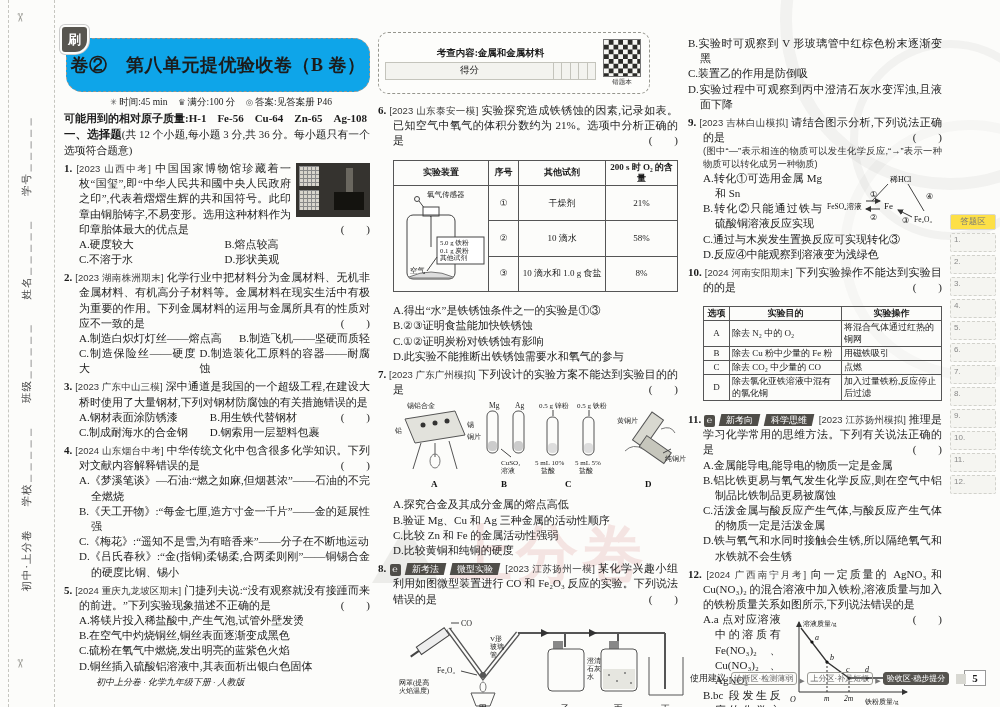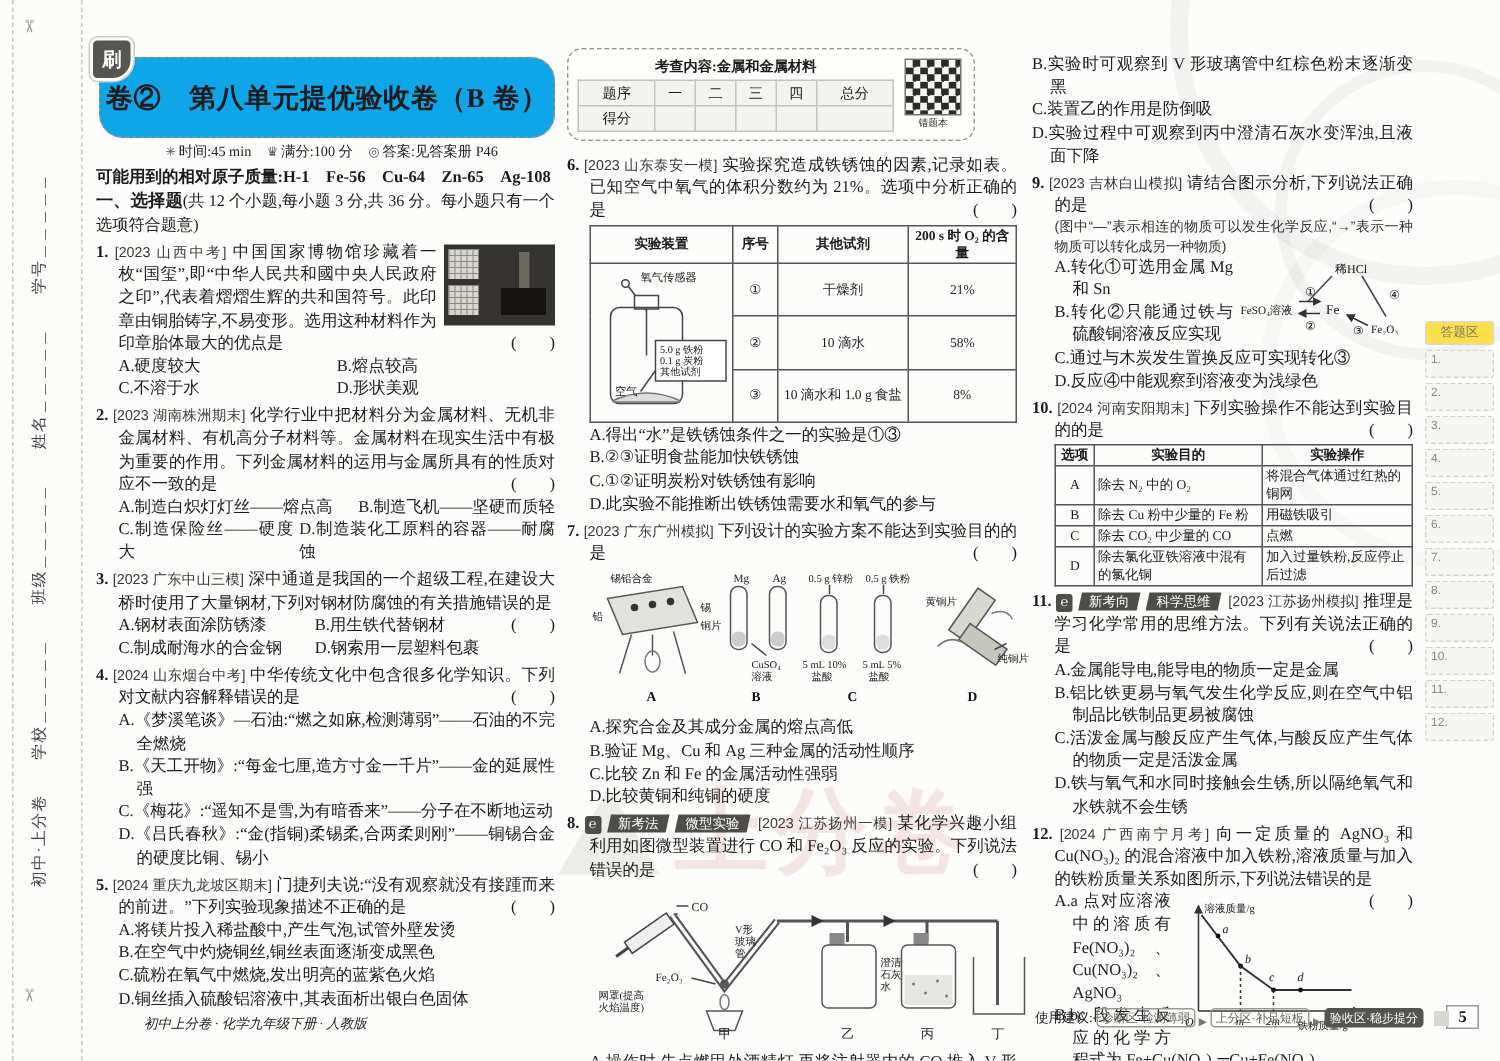--- a/index.html
+++ b/index.html
@@ -40,21 +40,21 @@
 .br{float:right}
 .opt2{display:flex;flex-wrap:wrap}
 .opt2 .o{width:50%}
 .optrow{display:flex;justify-content:space-between;gap:4px}
 .optlist .o{display:block;padding-left:12px;text-indent:-12px}
 .seal{float:right;width:74px;height:54px;margin:2px 0 2px 5px;background:#35332f;position:relative}
 .seal .st1,.seal .st2{position:absolute;left:3px;width:20px;height:20px;background:#d8d5cd;background-image:linear-gradient(90deg,#888 1px,transparent 1px),linear-gradient(#888 1px,transparent 1px);background-size:4px 4px}
 .st1{top:3px}.st2{top:27px}
 .seal .handle{position:absolute;left:50px;top:5px;width:7px;height:24px;background:#6a675f}
 .seal .base{position:absolute;left:38px;top:29px;width:30px;height:18px;background:#14130f}
-table.qtab{border-collapse:collapse;width:100%;margin:1px 0;font-size:9px;line-height:1.25;text-align:center}
+table.qtab{border-collapse:collapse;width:100%;margin:11px 0;font-size:9px;line-height:1.25;text-align:center}
 table.qtab th,table.qtab td{border:1px solid #555;padding:1px 2px;font-weight:normal}
 table.qtab th{font-weight:bold}
 .t10 td.lft{text-align:left}
 .fig{margin:2px 0;text-align:center}
 svg text{font-family:"Liberation Serif",serif}
 .bdg-ico{display:inline-block;background:#4f4d48;color:#fff;font-size:8.5px;padding:0 3px;border-radius:2px;margin-right:2px;font-family:"Liberation Sans",sans-serif}
 .bdg{display:inline-block;background:#4f4d48;color:#fff;font-size:9px;padding:0 6px;margin-right:3px;transform:skewX(-12deg);font-family:"Liberation Sans",sans-serif}
 .bdg i{display:inline-block;font-style:normal;transform:skewX(12deg)}
 .qnote{font-size:9.3px;font-family:"Liberation Sans",sans-serif;color:#333}
 .fl-r{float:right;margin:2px 0 2px 4px}
@@ -89,28 +89,20 @@
 
   <div class="corner-tab">刷</div>
   <div class="title-box">
     <div class="title-text">卷②　第八单元提优验收卷（B 卷）</div>
   </div>
   <div class="score-box">
     <div class="score-left">
       <div class="scope">考查内容:金属和金属材料</div>
       <table class="score">
         <tbody>
-            <tr>
-          <td>题序</td>
-          <td>一</td>
-          <td>二</td>
-          <td>三</td>
-          <td>四</td>
-          <td>总分</td>
-        </tr>
         <tr>
           <td>得分</td>
           <td></td>
           <td></td>
           <td></td>
           <td></td>
           <td></td>
         </tr>
       </tbody>
         </table>
@@ -183,21 +175,21 @@
         <span class="o">D.钢索用一层塑料包裹</span>
       </div>
     </div>
 
     <div class="q">
       <span class="qnum">4.</span>
       <span class="qtag">[2024 山东烟台中考]</span>
       <span>中华传统文化中包含很多化学知识。下列对文献内容解释错误的是</span>
       <span class="br">(　　)</span>
       <div class="optlist">
-        <span class="o">A.《梦溪笔谈》—石油:“燃之如麻,检测薄弱”——石油的不完全燃烧</span>
+        <span class="o">A.《梦溪笔谈》—石油:“燃之如麻,但烟甚浓”——石油的不完全燃烧</span>
         <span class="o">B.《天工开物》:“每金七厘,造方寸金一千片”——金的延展性强</span>
         <span class="o">C.《梅花》:“遥知不是雪,为有暗香来”——分子在不断地运动</span>
         <span class="o">D.《吕氏春秋》:“金(指铜)柔锡柔,合两柔则刚”——铜锡合金的硬度比铜、锡小</span>
       </div>
     </div>
 
     <div class="q">
       <span class="qnum">5.</span>
       <span class="qtag">[2024 重庆九龙坡区期末]</span>
       <span>门捷列夫说:“没有观察就没有接踵而来的前进。”下列实验现象描述不正确的是</span>

